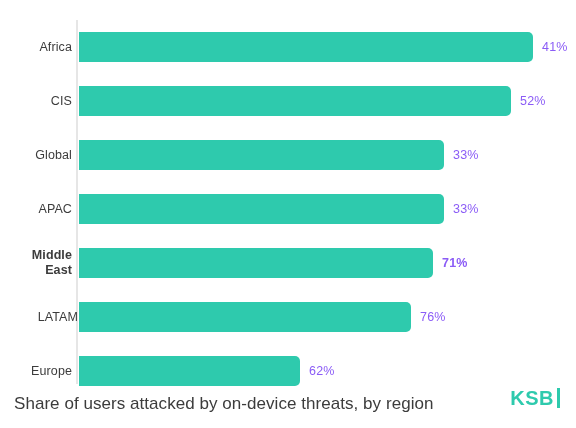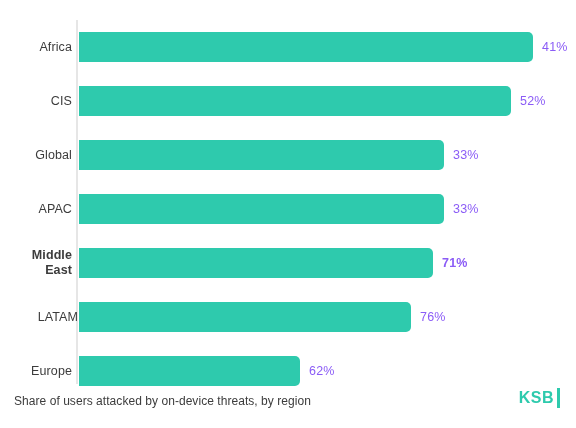--- a/index.html
+++ b/index.html
@@ -86,36 +86,36 @@
     color: #8b5cf6;
     white-space: nowrap;
     letter-spacing: .2px;
   }
 
   
   #chart-caption {
     position: absolute;
     left: 14px;
     top: 394px;
-    font-size: 12px;
+    font-size: 17px;
     color: #3c3c3c;
     letter-spacing: .05px;
     white-space: nowrap;
   }
 
   #brand-logo {
     position: absolute;
     right: 16px;
     top: 386px;
     display: flex;
     align-items: center;
     height: 24px;
   }
   #brand-logo .logo-text {
-    font-size: 16px;
+    font-size: 20px;
     font-weight: bold;
     color: #2ecaad;
     letter-spacing: .5px;
     line-height: 1;
   }
   #brand-logo .logo-bar {
     width: 3px;
     height: 20px;
     background: #2ecaad;
     margin-left: 3px;

